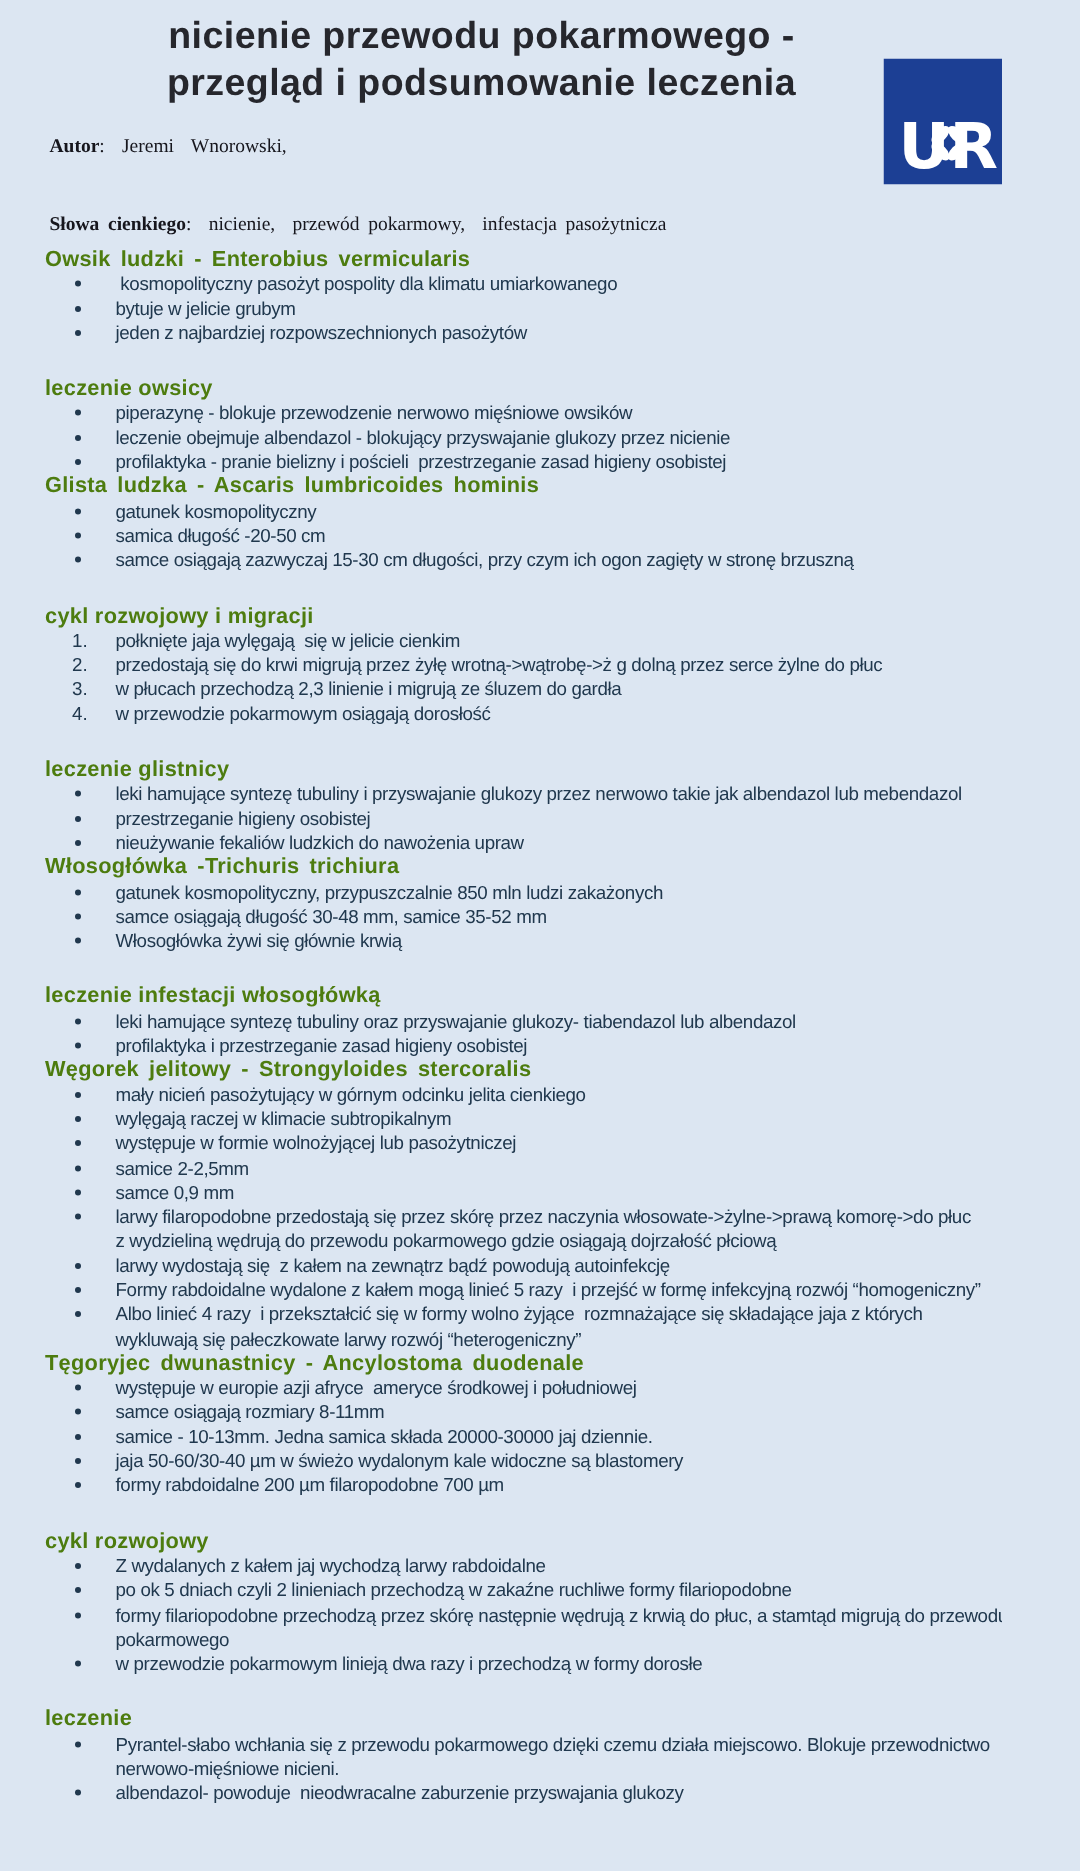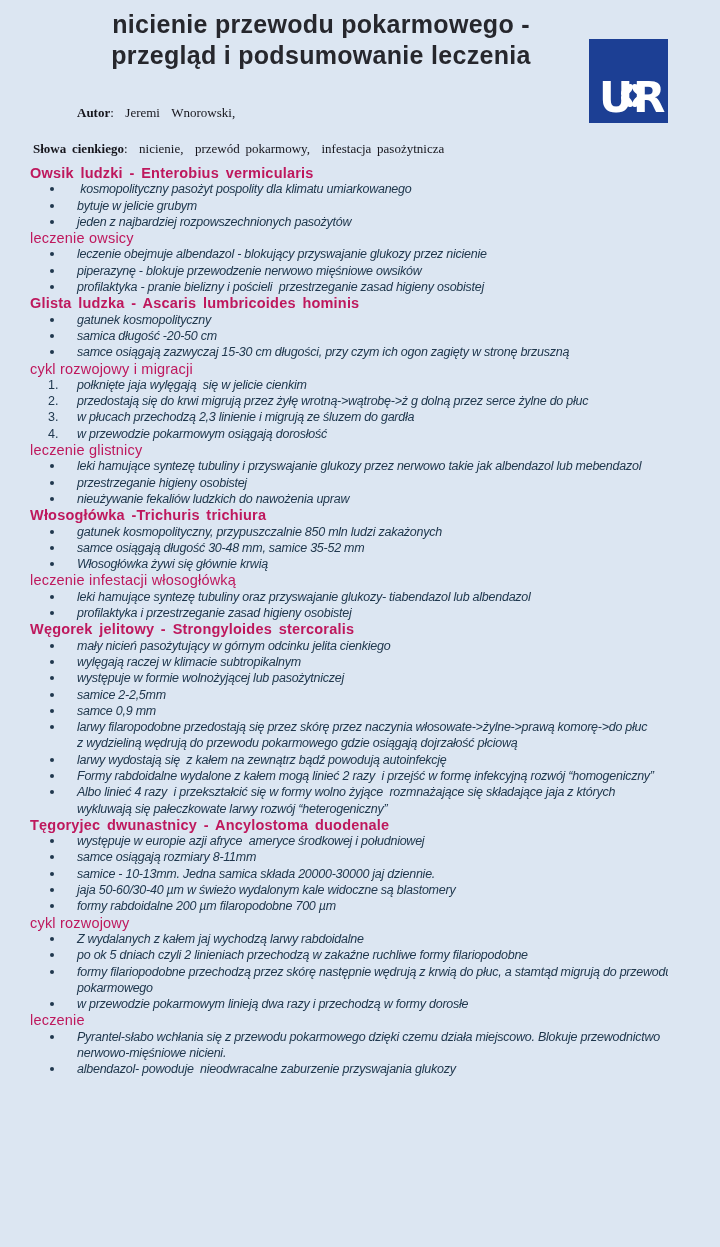--- a/index.html
+++ b/index.html
@@ -13,31 +13,31 @@
     text-align:center; font-weight:700; font-size:25px; line-height:31px;
     color:#26272d; letter-spacing:0.3px;
   }
   .logo { position:absolute; left:589px; top:39px; width:87px; height:84px; }
   .meta-line {
     position:absolute; left:33px;
     font-family:"Liberation Serif", serif; font-size:13px; color:#16161d;
     word-spacing:2.5px; white-space:pre-wrap;
   }
   .meta-line .lbl { font-weight:700; }
-  #author-line { top:105px;margin-left:44px; }
+  #author-line { top:89px; }
   #keywords-line { top:141px; }
   .content { position:absolute; left:30px; top:165px; width:684px; color:#20384e; }
-  .h { font-size:14.5px; line-height:16.3px; color:#be185d; letter-spacing:0.2px; }
+  .h { font-size:14.5px; line-height:16.3px; color:#4d7c0f; letter-spacing:0.2px; }
   .h1 { font-weight:700; word-spacing:2.5px; }
-  .h2 { font-weight:400; }
+  .h2 { font-weight:700;margin-top:21px; }
   .item {
     position:relative; padding-left:47px;
     font-size:12.5px; line-height:16.3px; letter-spacing:-0.25px;
   }
-  .item .txt { white-space:pre-wrap;font-style:italic; }
+  .item .txt { white-space:pre-wrap; }
   .item .dot {
     position:absolute; left:20px; top:6px;
     width:4px; height:4px; border-radius:50%; background:#20384e;
   }
   .item .num { position:absolute; left:18px; top:0; letter-spacing:0; }
   .block:first-child .item:first-child { margin-top:4px; }
 </style>
 </head>
 <body>
 
@@ -70,22 +70,22 @@
 
   <div class="content" id="content">
       <div class="block">
         <div class="h h1">Owsik ludzki - Enterobius vermicularis</div>
         <div class="item"><span class="dot"></span><span class="txt"> kosmopolityczny pasożyt pospolity dla klimatu umiarkowanego</span></div>
         <div class="item"><span class="dot"></span><span class="txt">bytuje w jelicie grubym</span></div>
         <div class="item"><span class="dot"></span><span class="txt">jeden z najbardziej rozpowszechnionych pasożytów</span></div>
       </div>
       <div class="block">
         <div class="h h2">leczenie owsicy</div>
+        <div class="item"><span class="dot"></span><span class="txt">piperazynę - blokuje przewodzenie nerwowo mięśniowe owsików</span></div>
         <div class="item"><span class="dot"></span><span class="txt">leczenie obejmuje albendazol - blokujący przyswajanie glukozy przez nicienie</span></div>
-        <div class="item"><span class="dot"></span><span class="txt">piperazynę - blokuje przewodzenie nerwowo mięśniowe owsików</span></div>
         <div class="item"><span class="dot"></span><span class="txt">profilaktyka - pranie bielizny i pościeli  przestrzeganie zasad higieny osobistej</span></div>
       </div>
       <div class="block">
         <div class="h h1">Glista ludzka - Ascaris lumbricoides hominis</div>
         <div class="item"><span class="dot"></span><span class="txt">gatunek kosmopolityczny</span></div>
         <div class="item"><span class="dot"></span><span class="txt">samica długość -20-50 cm</span></div>
         <div class="item"><span class="dot"></span><span class="txt">samce osiągają zazwyczaj 15-30 cm długości, przy czym ich ogon zagięty w stronę brzuszną</span></div>
       </div>
       <div class="block">
         <div class="h h2">cykl rozwojowy i migracji</div>
@@ -116,21 +116,21 @@
         <div class="item"><span class="dot"></span><span class="txt">mały nicień pasożytujący w górnym odcinku jelita cienkiego</span></div>
         <div class="item"><span class="dot"></span><span class="txt">wylęgają raczej w klimacie subtropikalnym</span></div>
         <div class="item"><span class="dot"></span><span class="txt">występuje w formie wolnożyjącej lub pasożytniczej</span></div>
         <div class="item"><span class="dot"></span><span class="txt">samice 2-2,5mm</span></div>
         <div class="item"><span class="dot"></span><span class="txt">samce 0,9 mm</span></div>
       </div>
       <div class="block">
         <div class="item"><span class="dot"></span><span class="txt">larwy filaropodobne przedostają się przez skórę przez naczynia włosowate-&gt;żylne-&gt;prawą komorę-&gt;do płuc
 z wydzieliną wędrują do przewodu pokarmowego gdzie osiągają dojrzałość płciową</span></div>
         <div class="item"><span class="dot"></span><span class="txt">larwy wydostają się  z kałem na zewnątrz bądź powodują autoinfekcję</span></div>
-        <div class="item"><span class="dot"></span><span class="txt">Formy rabdoidalne wydalone z kałem mogą linieć 2 razy  i przejść w formę infekcyjną rozwój “homogeniczny”</span></div>
+        <div class="item"><span class="dot"></span><span class="txt">Formy rabdoidalne wydalone z kałem mogą linieć 5 razy  i przejść w formę infekcyjną rozwój “homogeniczny”</span></div>
         <div class="item"><span class="dot"></span><span class="txt">Albo linieć 4 razy  i przekształcić się w formy wolno żyjące  rozmnażające się składające jaja z których
 wykluwają się pałeczkowate larwy rozwój “heterogeniczny”</span></div>
       </div>
       <div class="block">
         <div class="h h1">Tęgoryjec dwunastnicy - Ancylostoma duodenale</div>
         <div class="item"><span class="dot"></span><span class="txt">występuje w europie azji afryce  ameryce środkowej i południowej</span></div>
         <div class="item"><span class="dot"></span><span class="txt">samce osiągają rozmiary 8-11mm</span></div>
         <div class="item"><span class="dot"></span><span class="txt">samice - 10-13mm. Jedna samica składa 20000-30000 jaj dziennie.</span></div>
         <div class="item"><span class="dot"></span><span class="txt">jaja 50-60/30-40 µm w świeżo wydalonym kale widoczne są blastomery</span></div>
         <div class="item"><span class="dot"></span><span class="txt">formy rabdoidalne 200 µm filaropodobne 700 µm</span></div>

